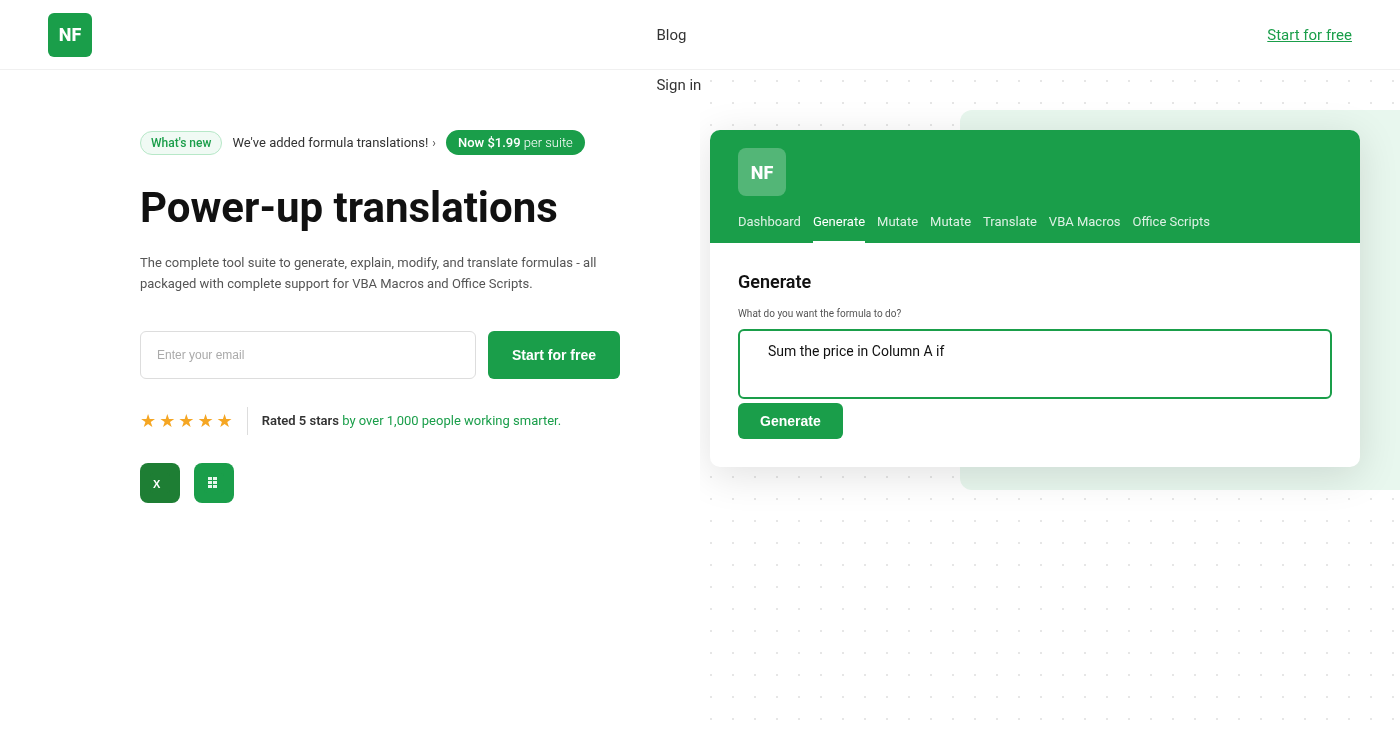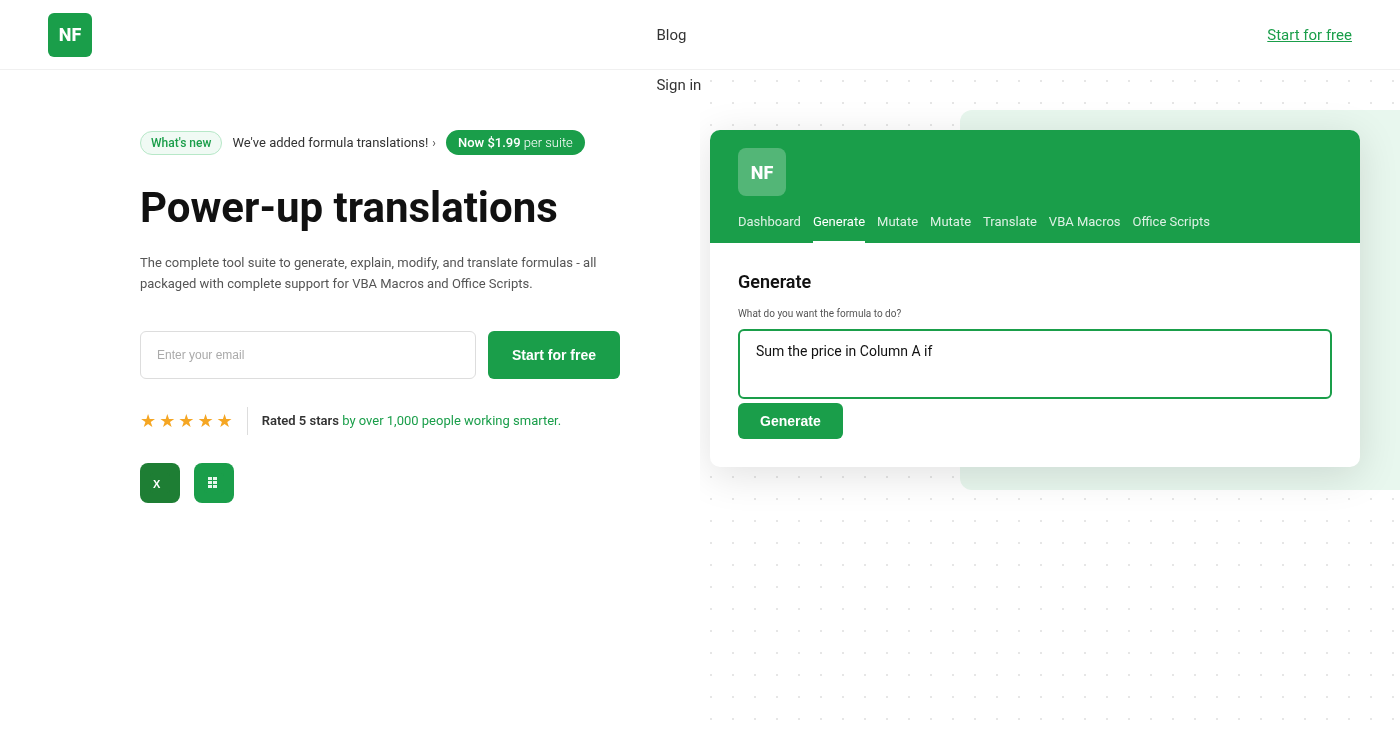--- a/index.html
+++ b/index.html
@@ -115,21 +115,21 @@
     }
     .app-nav { display: flex; gap: 12px; }
     .app-nav-item { color: rgba(255,255,255,0.85); font-size: 13px; padding-bottom: 12px; cursor: pointer; }
     .app-nav-item.active { color: #fff; border-bottom: 2px solid #fff; }
 
     .app-body { padding: 28px 28px; }
     .generate-title { font-size: 18px; font-weight: 600; color: #111; margin-bottom: 16px; }
     .generate-label { font-size: 10px; color: #555; margin-bottom: 10px; }
     .generate-textarea {
       width: 100%; border: 2px solid #1a9e4a; border-radius: 6px;
-      padding: 12px 16px; font-size: 14px; color: #111;
+      padding: 12px 28px; font-size: 14px; color: #111;
       resize: none; height: 70px; outline: none; font-family: inherit;
     }
     .char-count { font-size: 12px; color: #888; margin-top: 6px; margin-bottom: 16px; }
     .generate-btn {
       background: #1a9e4a; color: #fff; border: none; border-radius: 6px;
       padding: 10px 22px; font-size: 14px; font-weight: 600; cursor: pointer;
     }
   </style>
 </head>
 <body>

